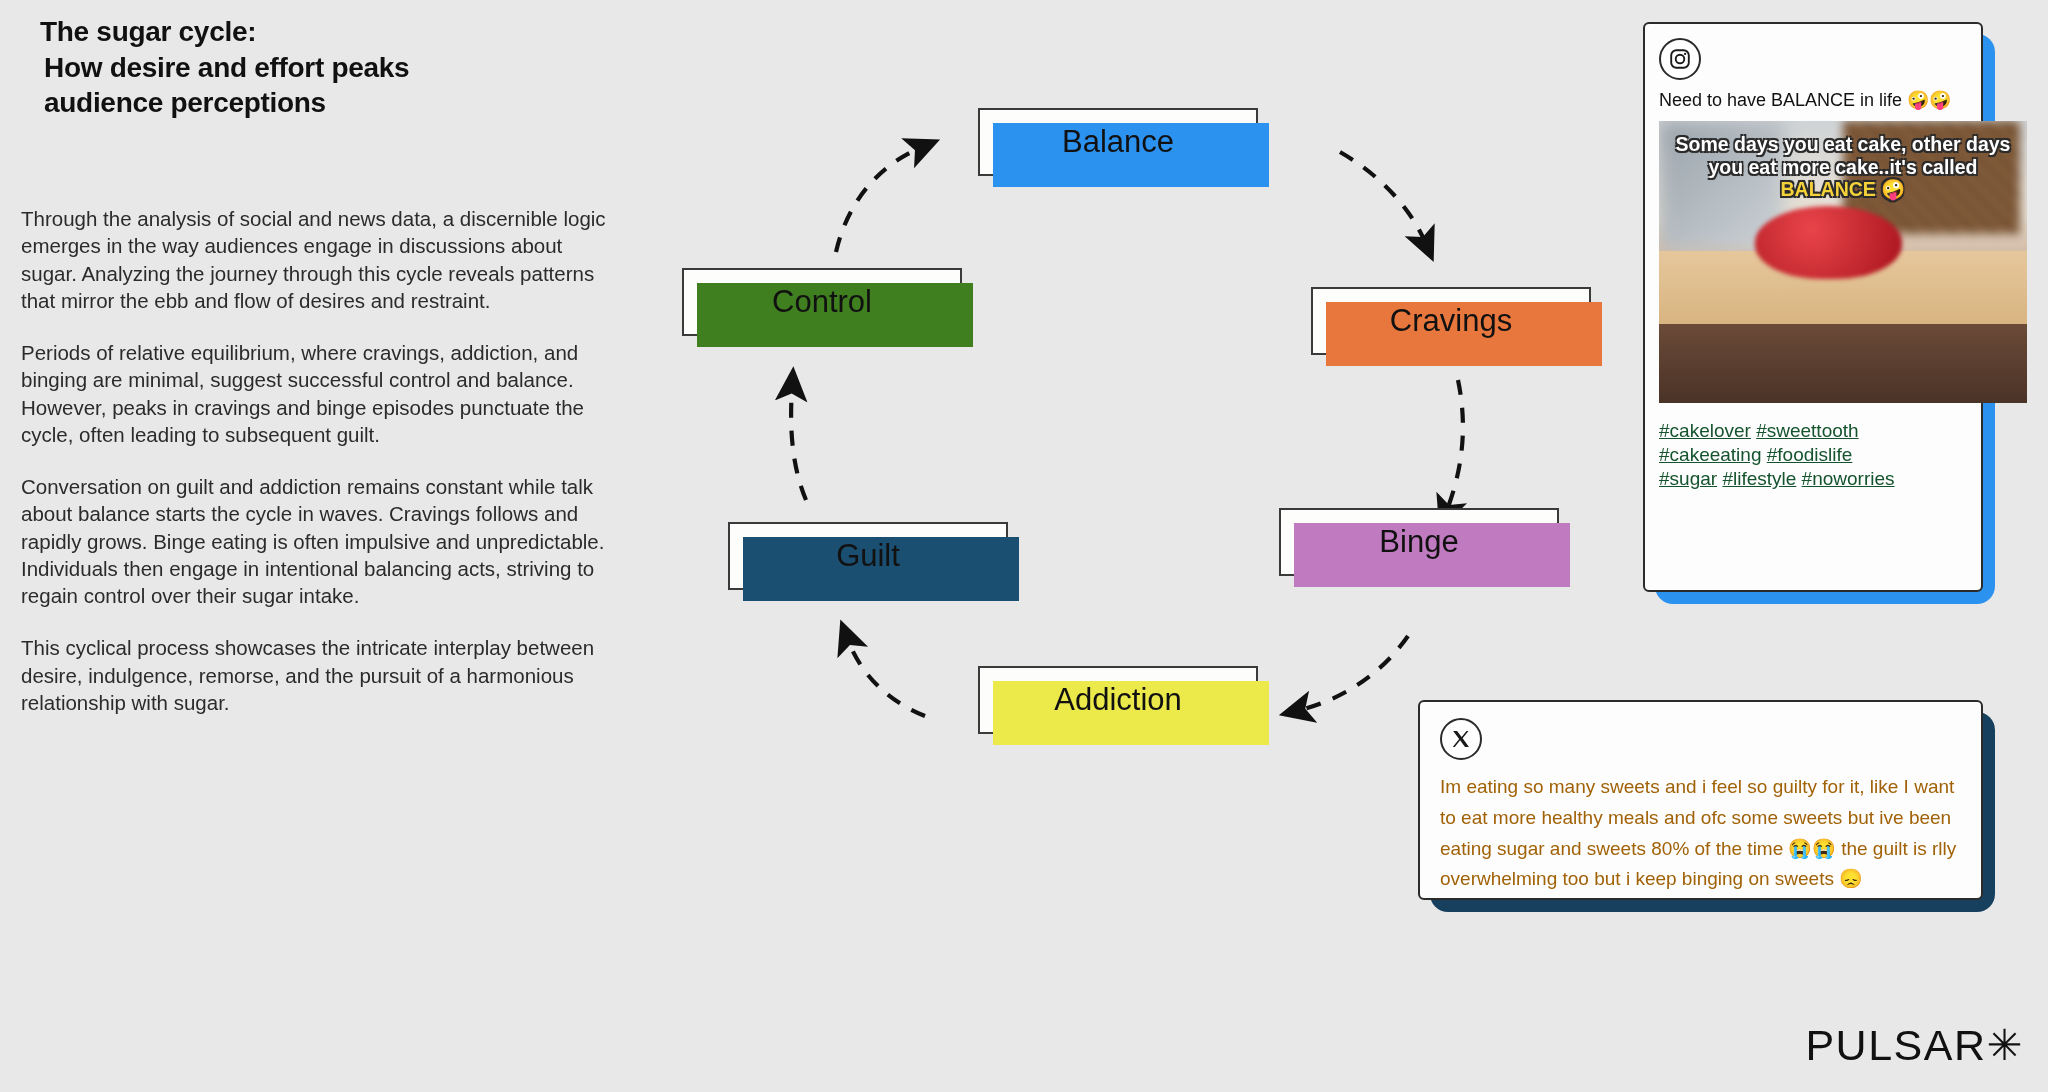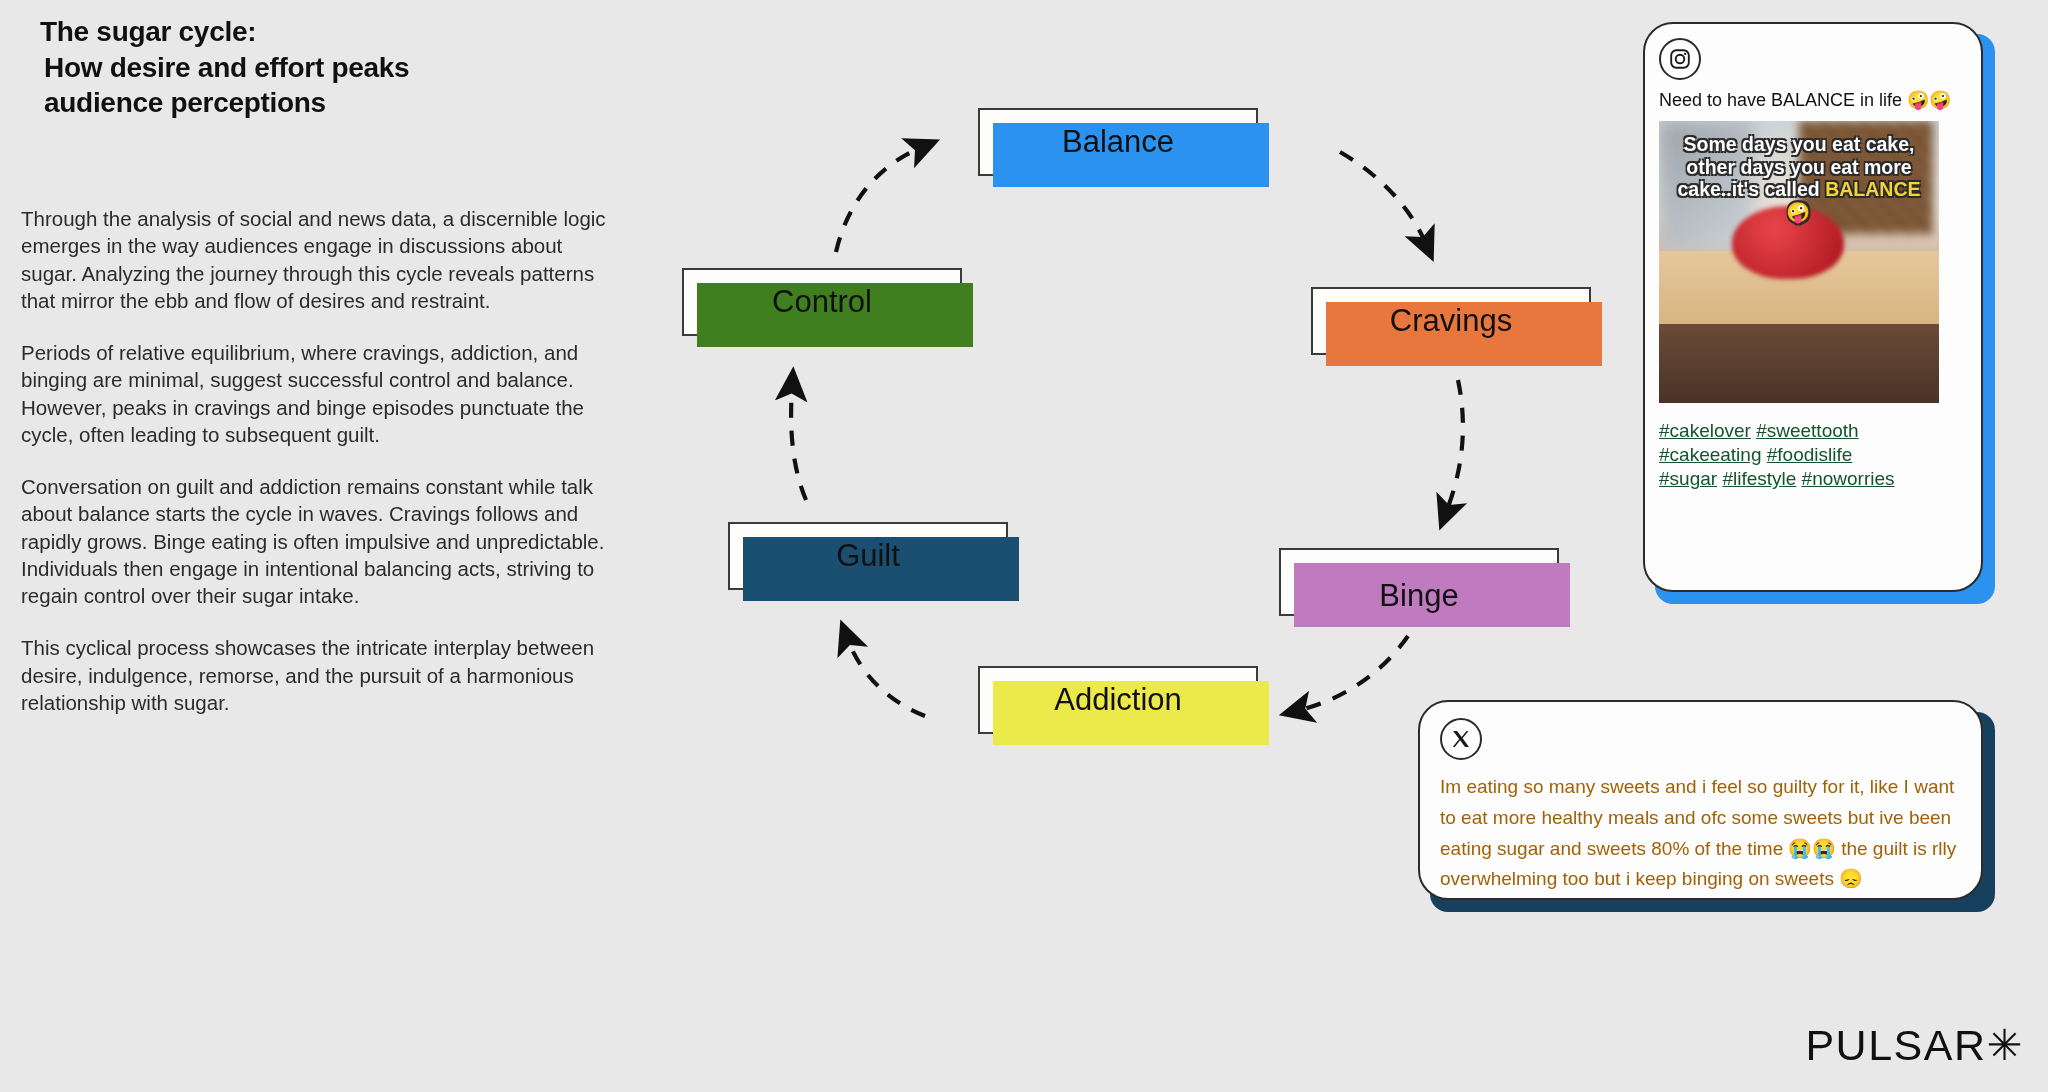--- a/index.html
+++ b/index.html
@@ -46,40 +46,40 @@
   }
 
   
   #arrows { position:absolute; left:0; top:0; width:2048px; height:1092px; z-index:1; pointer-events:none; }
 
   
   .card {
     position:absolute;
     background:#fdfdfd;
     border:2.5px solid #2b2b2b;
-    border-radius:30px;
+    border-radius:6px;
     z-index:4;
   }
   .card-shadow {
     position:absolute; border-radius:18px; z-index:3;
   }
   .platform-badge {
     width:42px; height:42px; border-radius:50%;
     border:2px solid #2b2b2b;
     display:flex; align-items:center; justify-content:center;
     background:#fff;
   }
 
   .ig-card { left:1643px; top:22px; width:340px; height:570px; padding:14px 14px 0 14px; }
   .ig-shadow { left:1655px; top:34px; width:340px; height:570px; background:#2b92f0; }
   .ig-caption {
     margin-top:10px; font-size:18px; line-height:1.18; color:#111; font-weight:400;
   }
   .ig-photo {
-    margin-top:10px; width:280px; height:282px;
+    margin-top:10px; width:368px; height:282px;
     position:relative; overflow:hidden;
     background:linear-gradient(180deg,#cfd3d6 0%,#e2ded7 22%, #e6ded2 34%, #d9c6b4 42%, #c9a98c 56%, #7d5a46 70%, #5d4335 86%, #8a6a54 100%);
   }
   .ig-photo .blur-a {
     position:absolute; left:0; top:0; width:34%; height:46%;
     background:linear-gradient(135deg,#9aa3ab,#cdd3d7);
     filter:blur(9px);
   }
   .ig-photo .blur-b {
     position:absolute; right:2%; top:0; width:48%; height:40%;
@@ -170,21 +170,21 @@
   <div class="node" id="n-balance" style="left:978px; top:108px; width:280px; height:68px;">
     <span class="shadow" style="background: rgb(43, 146, 240);"></span>
     <span>Balance</span>
   </div>
 
   <div class="node" id="n-cravings" style="left:1311px; top:287px; width:280px; height:68px;">
     <span class="shadow" style="background: rgb(232, 119, 62);"></span>
     <span>Cravings</span>
   </div>
 
-  <div class="node" id="n-binge" style="left:1279px; top:548px; width:280px; height:68px;align-items:flex-end;">
+  <div class="node" id="n-binge" style="left:1279px; top:508px; width:280px; height:68px;">
     <span class="shadow" style="background: rgb(192, 123, 192);"></span>
     <span>Binge</span>
   </div>
 
   <div class="node" id="n-addiction" style="left:978px; top:666px; width:280px; height:68px;">
     <span class="shadow" style="background: rgb(236, 233, 74);"></span>
     <span>Addiction</span>
   </div>
 
   <div class="node" id="n-guilt" style="left:728px; top:522px; width:280px; height:68px;">

